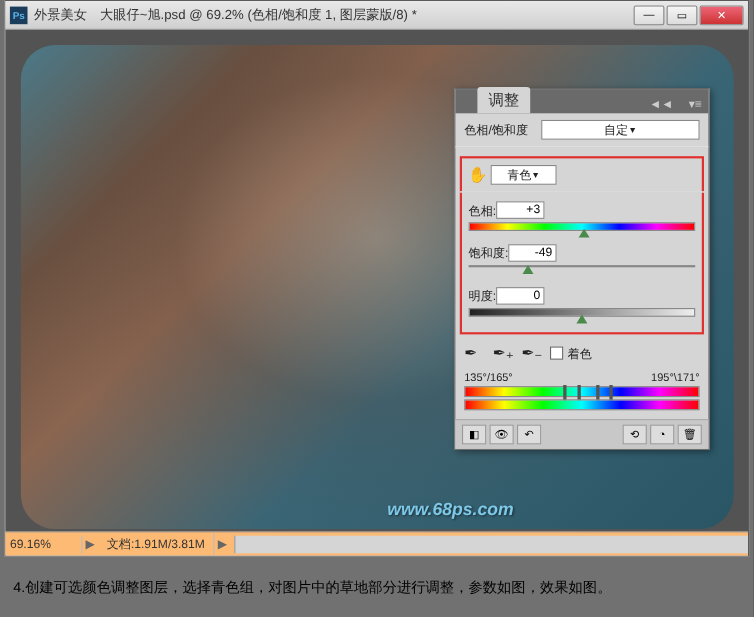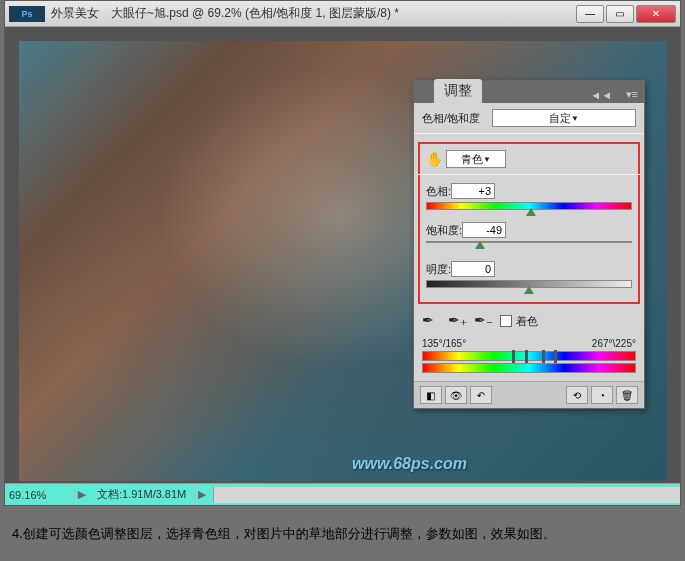--- a/index.html
+++ b/index.html
@@ -1,31 +1,31 @@
 <!DOCTYPE html>
 <html><head>
   <meta charset="utf-8">
   <style>
     * { margin: 0; padding: 0; box-sizing: border-box; font-family: "Microsoft YaHei", Arial, sans-serif; }
     body { background: #717171; width: 685px; height: 561px; overflow: hidden; }
     
     .window { position: absolute; top: 0; left: 4px; width: 677px; height: 506px; background: #fff; border: 1px solid #5a5a5a; }
     .titlebar { height: 26px; background: linear-gradient(#e8e8e8, #d0d0d0); display: flex; align-items: center; padding: 0 4px; border-bottom: 1px solid #999; }
-    .ps-icon { width: 36px; height: 16px; background: #1a3d5c; color: #5cb3e6; font-size: 9px; font-weight: bold; display: flex; align-items: center; justify-content: center; margin-right: 6px; }
+    .ps-icon { width: 16px; height: 16px; background: #1a3d5c; color: #5cb3e6; font-size: 9px; font-weight: bold; display: flex; align-items: center; justify-content: center; margin-right: 6px; }
     .title { font-size: 12px; color: #333; flex: 1; }
     .win-btns { display: flex; gap: 2px; }
     .win-btn { width: 28px; height: 18px; border: 1px solid #888; background: linear-gradient(#f5f5f5,#dcdcdc); font-size: 10px; display: flex; align-items: center; justify-content: center; cursor: pointer; border-radius: 2px; }
     .win-btn.close { background: linear-gradient(#e67,#c33); color: #fff; width: 40px; }
     
     .canvas-area { position: relative; width: 100%; height: 456px; background: #535353; overflow: hidden; }
-    .image-placeholder { position: absolute; top: 14px; left: 14px; width: 648px; height: 440px; background: linear-gradient(135deg, #4a7a8a 0%, #6a5040 20%, #8a6550 35%, #3a6575 60%, #2a5565 100%); }
+    .image-placeholder { position: absolute; top: 14px; left: 14px; width: 648px; height: 440px; background: linear-gradient(135deg, #4a7a8a 0%, #6a5040 20%, #8a6550 35%, #3a6575 60%, #2a5565 100%); border-radius: 31px; }
     .image-overlay { position: absolute; inset: 0; background: radial-gradient(ellipse at 50% 40%, rgba(200,180,160,0.4) 0%, rgba(90,70,60,0.2) 40%, transparent 70%); }
     .watermark { position: absolute; bottom: 8px; right: 200px; color: #7ec8e8; font-size: 16px; font-style: italic; font-weight: bold; text-shadow: 1px 1px 2px rgba(0,0,0,0.5); }
     
-    .statusbar { height: 22px; background: #5eead4; border-top: 1px solid #999; display: flex; align-items: center; font-size: 11px; color: #333; }
+    .statusbar { height: 22px; background: #fdba74; border-top: 1px solid #999; display: flex; align-items: center; font-size: 11px; color: #333; }
     .zoom-field { width: 70px; padding: 2px 4px; border-right: 1px solid #bbb; }
     .doc-info { padding: 2px 8px; border-right: 1px solid #bbb; }
     .stat-arrow { width: 14px; text-align: center; color: #666; cursor: pointer; }
     .scroll-track { flex: 1; height: 16px; background: #d5d5d5; border-left: 1px solid #999; margin-left: 4px; position: relative; }
     
     .panel { position: absolute; top: 53px; right: 35px; width: 232px; background: #d5d5d5; border: 1px solid #666; box-shadow: 2px 2px 6px rgba(0,0,0,0.4); }
     .panel-tab-row { height: 22px; background: #6a6a6a; display: flex; align-items: flex-end; }
     .panel-tab { background: #d5d5d5; padding: 3px 10px; font-size: 14px; color: #333; margin-left: 20px; border-radius: 3px 3px 0 0; }
     .panel-close { margin-left: auto; margin-right: 4px; color: #ccc; font-size: 11px; cursor: pointer; padding: 2px 4px; }
     .panel-menu { color: #ccc; font-size: 11px; cursor: pointer; padding: 2px 6px; }
@@ -151,21 +151,21 @@
           <span class="eyedrop">✒₊</span>
           <span class="eyedrop">✒₋</span>
           <div class="checkbox-row">
             <div class="checkbox"></div>
             <span>着色</span>
           </div>
         </div>
 
         <div class="range-row">
           <span>135°/165°</span>
-          <span>267°\225°</span>
+          <span>195°\171°</span>
         </div>
         <div class="color-bar">
           <div class="range-marker" style="left:42%"></div>
           <div class="range-marker" style="left:48%"></div>
           <div class="range-marker" style="left:56%"></div>
           <div class="range-marker" style="left:62%"></div>
         </div>
         <div class="color-bar"></div>
       </div>
 

